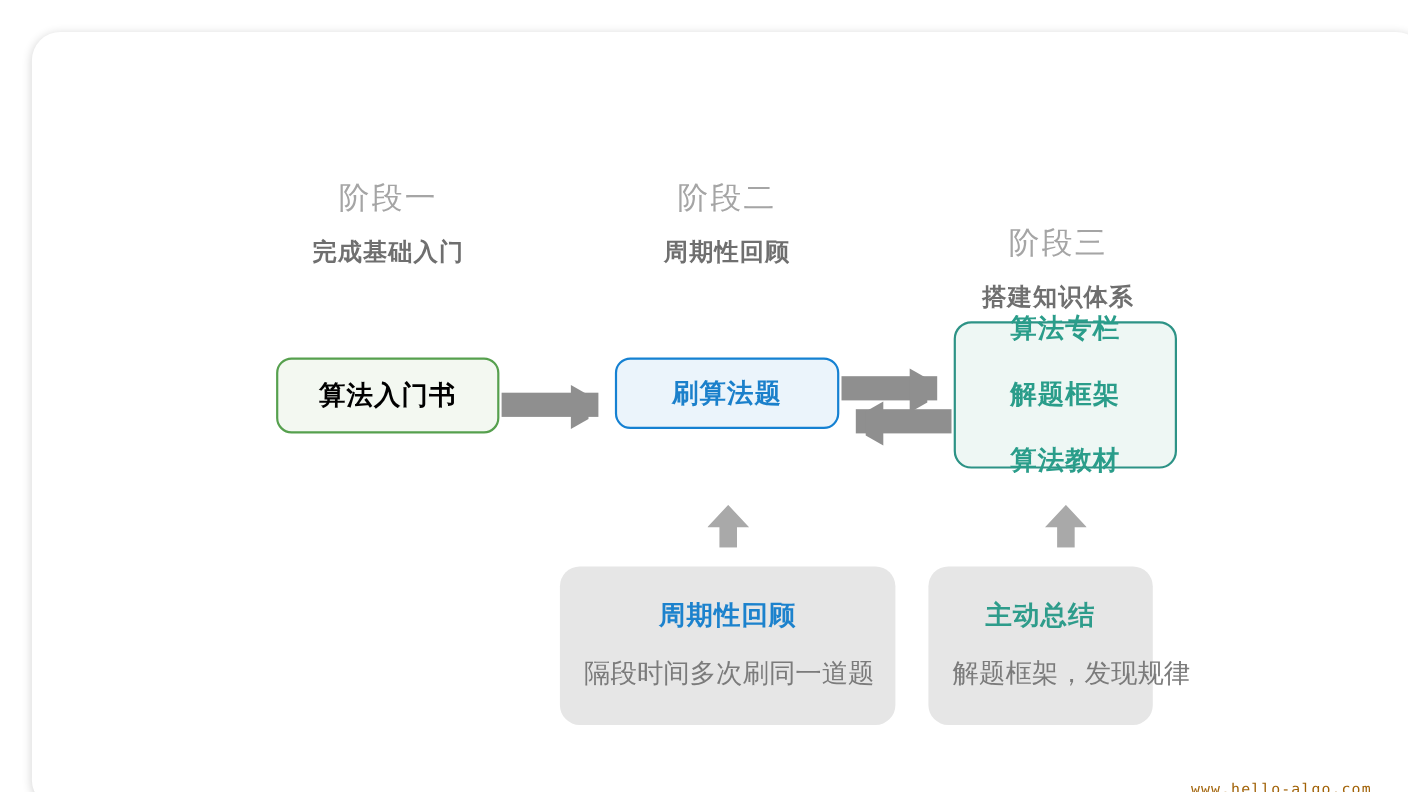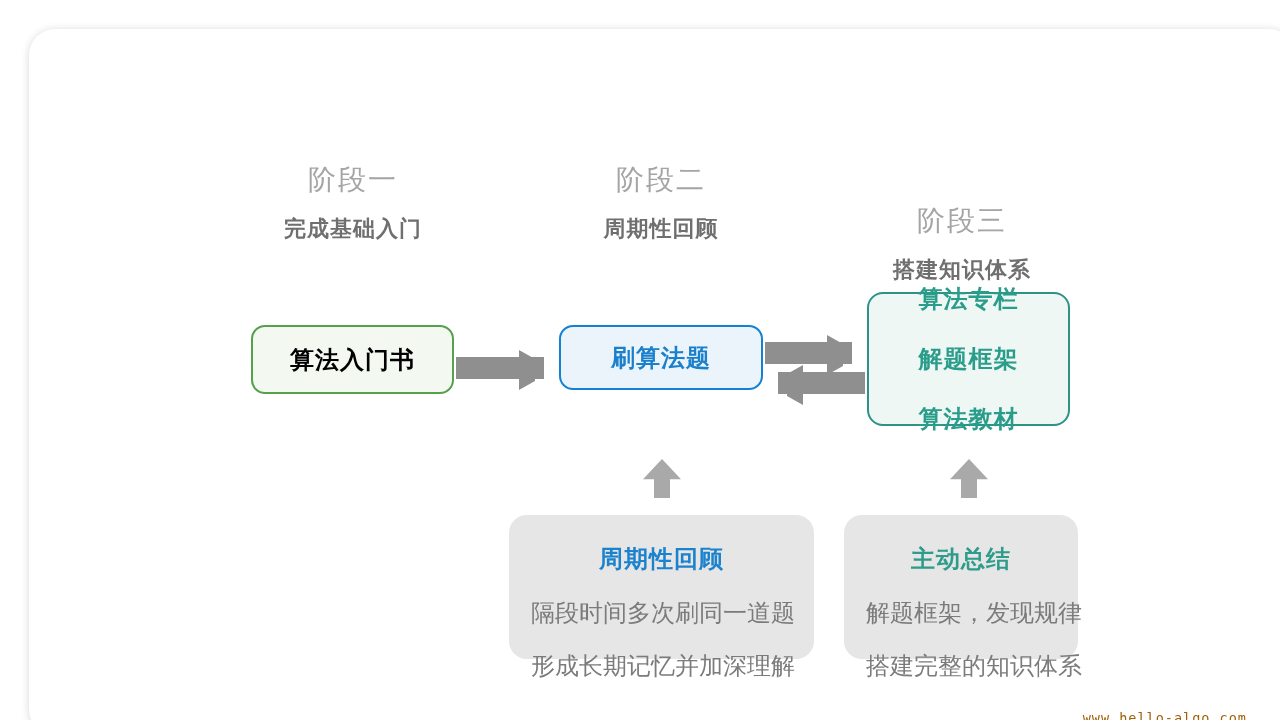--- a/index.html
+++ b/index.html
@@ -62,21 +62,21 @@
   }
   .up-arrow-1 { left: 621px; top: 437px; }
   .up-arrow-2 { left: 928px; top: 437px; }
 
   
   .note {
     position: absolute; top: 493px; height: 144px; background: #e6e6e6;
     border-radius: 18px; text-align: center; padding-top: 17px;
   }
   .note-1 { left: 487px; width: 305px; }
-  .note-2 { left: 822px; width: 234px; }
+  .note-2 { left: 822px; width: 204px; }
   .note-title { font-size: 24px; font-weight: bold; letter-spacing: 1px; white-space: nowrap; }
   .note-body { font-size: 24px; line-height: 31px; color: #7b7b7b; white-space: nowrap; text-align: right; }
 
   .watermark {
     position: absolute; right: 44px; top: 677px;
     font-family: "DejaVu Sans Mono", "Liberation Mono", monospace;
     font-size: 13.5px; color: #a16207; letter-spacing: 1px;
   }
 </style>
 </head>
@@ -118,23 +118,21 @@
     <div class="shaft"></div>
     <div class="head"></div>
   </div>
 
   <div class="up-arrow up-arrow-1"></div>
   <div class="up-arrow up-arrow-2"></div>
 
   <div class="note note-1">
     <div class="note-title" style="color: rgb(28, 130, 205);">周期性回顾</div>
     <div class="note-body">隔段时间多次刷同一道题</div>
-    <div class="note-body">形成长期记忆并加深理解</div>
   </div>
 
   <div class="note note-2">
     <div class="note-title" style="color: rgb(46, 156, 139);">主动总结</div>
     <div class="note-body">解题框架，发现规律</div>
-    <div class="note-body">搭建完整的知识体系</div>
   </div>
 
   <div class="watermark">www.hello-algo.com</div>
 </div>
 
 </body></html>

